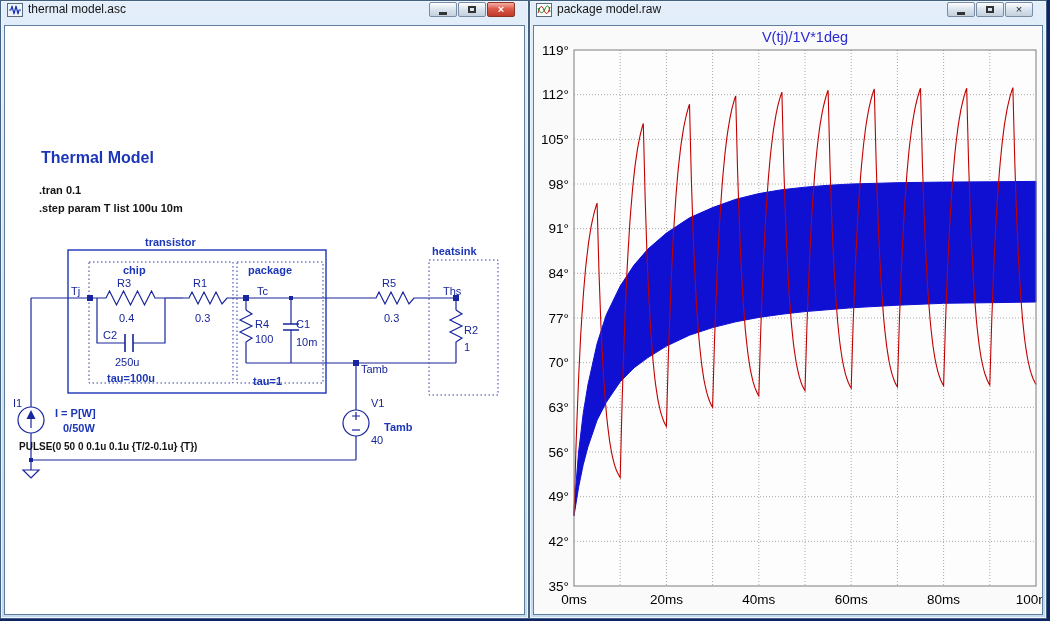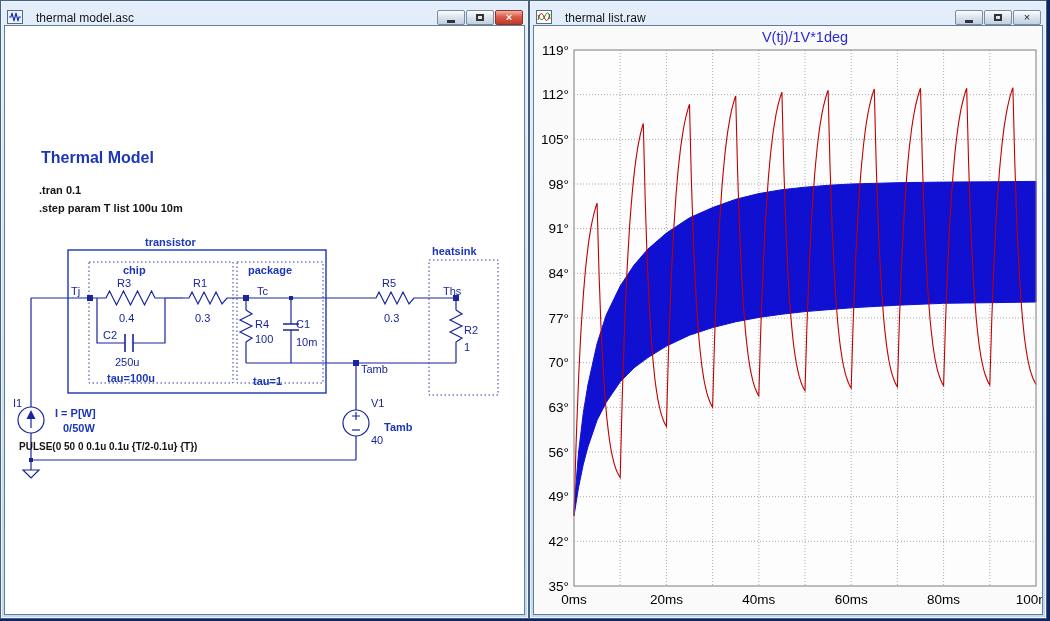--- a/index.html
+++ b/index.html
@@ -9,21 +9,21 @@
     font-family:"Liberation Sans",sans-serif;
     -webkit-font-smoothing:antialiased;
   }
   .window{
     position:absolute;
     border:1px solid #44607f;
     background:linear-gradient(#e3eefa,#c4d8ee);
     box-shadow:inset 0 0 0 1px #eef5fc;
   }
   .titlebar{
-    height:23px;display:flex;align-items:flex-end;gap:13px;padding:1px 5px 0 6px;
+    height:23px;display:flex;align-items:flex-start;gap:5px;padding:1px 13px 0 6px;
   }
   .wicon{width:16px;height:16px;display:inline-flex;}
   .wtitle{
     font-size:12px;color:#151515;white-space:nowrap;overflow:hidden;
     flex:0 1 auto;
   }
   .wbuttons{margin-left:auto;display:flex;gap:1px;}
   .wbtn{
     width:28px;height:15px;border:1px solid #7a8ca3;border-radius:2px;
     background:linear-gradient(#fdfefe,#dbe4ee 48%,#c4d0de);
@@ -174,21 +174,21 @@
 
 <div class="window" id="win-right" style="left:529px;top:0;width:516px;height:617px">
   <div class="titlebar">
     <span class="wicon">
       <svg viewBox="0 0 16 16" width="16" height="16">
         <rect x="0.5" y="1.5" width="15" height="13" fill="#ffffff" stroke="#5b6b7e"></rect>
         <path d="M2 11 C4 3, 6 3, 8 8 S12 13, 14 5" stroke="#c00000" fill="none"></path>
         <path d="M2 6 C4 12, 7 12, 9 7 S13 3, 14 10" stroke="#0a8a0a" fill="none"></path>
       </svg>
     </span>
-    <span class="wtitle">thermal list.raw</span>
+    <span class="wtitle">package model.raw</span>
     <span class="wbuttons">
       <span class="wbtn">
           <span class="min-glyph"></span>
         </span>
       <span class="wbtn">
           <span class="max-glyph"></span>
         </span>
       <span class="wbtn">
           <span>×</span>
         </span>

